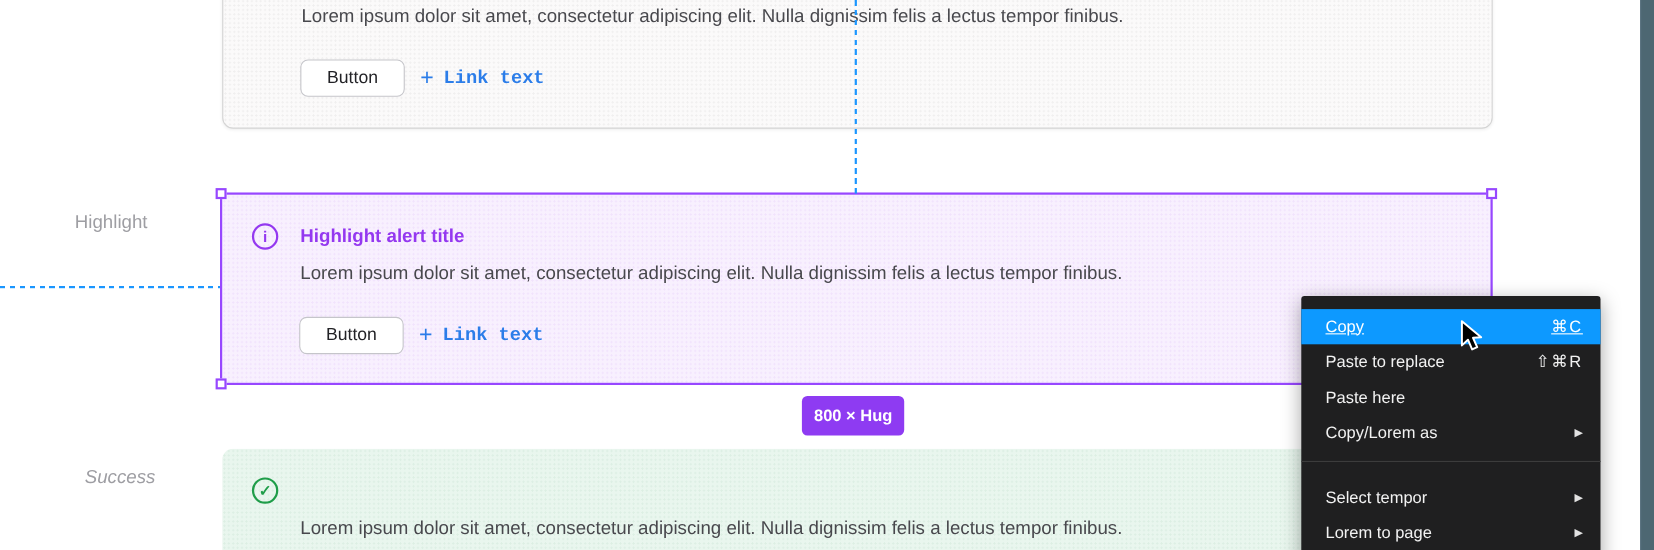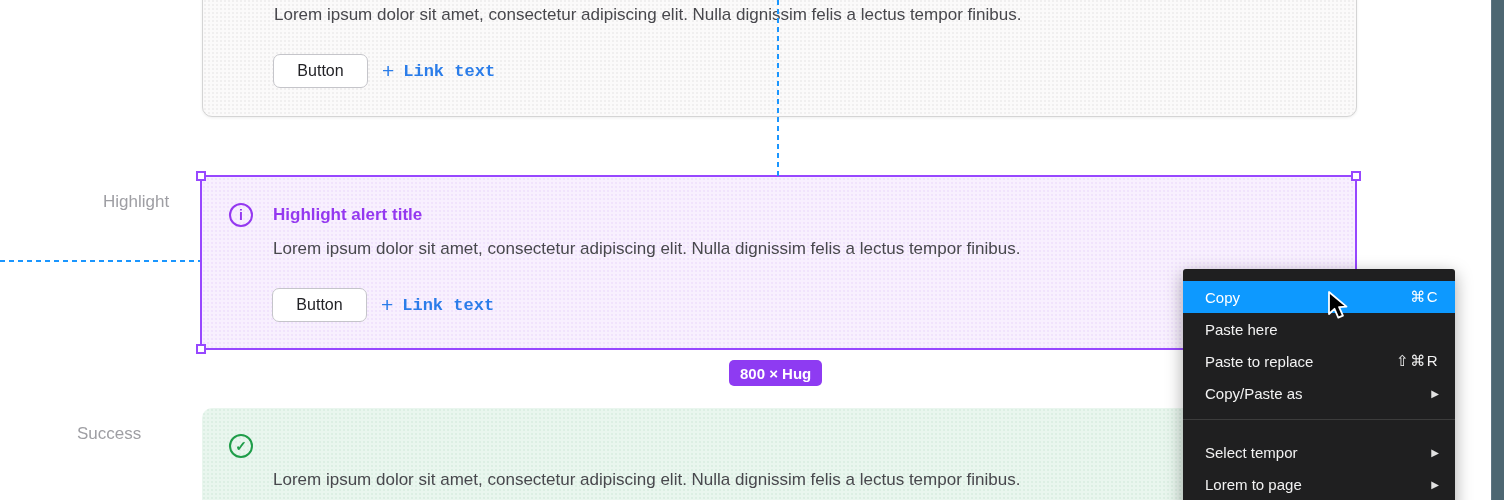--- a/index.html
+++ b/index.html
@@ -33,32 +33,32 @@
   .c-purple{color:#9438f0}.c-green{color:#1f9d49}
   .alert-body{position:absolute;left:71px;top:61px;font-size:17px;line-height:22px;color:#48484d;white-space:nowrap;}
   .btn-row{position:absolute;left:70px;top:111px;display:flex;align-items:center;}
   .alert-btn{width:95px;height:34px;border:1px solid #c5c5ca;border-radius:7px;background:#ffffff;
     font-family:"Liberation Sans",sans-serif;font-size:16px;color:#222226;cursor:pointer;}
   .link{display:flex;align-items:center;margin-left:14px;color:#2b7de9;cursor:pointer;}
   .plus{font-size:21px;font-weight:400;margin-right:9px;line-height:20px;}
   .link-label{font-size:17px;font-weight:bold;font-weight:600;font-family:Liberation Mono, monospace;}
   
   .side-label{position:absolute;font-size:17px;color:#9e9ea3;}
-  .lbl-highlight{left:68px;top:192px;margin-left:35px;}
-  .lbl-success{left:77px;top:424px;}
+  .lbl-highlight{left:68px;top:192px;}
+  .lbl-success{left:77px;top:424px;font-style:italic;}
   
-  .size-badge{position:absolute;top:360px;left:729px;height:26px;padding:0 11px;border-radius:5px;
+  .size-badge{position:absolute;top:360px;left:729px;height:36px;padding:0 11px;border-radius:5px;
     background:#8e3bf2;color:#ffffff;font-size:15px;font-weight:bold;display:flex;align-items:center;z-index:7;}
   
   .ctx-menu{position:absolute;left:1183px;top:269px;width:272px;box-sizing:border-box;
     background:#1f1f20;border-radius:3px;padding:12px 0 14px;z-index:20;
     box-shadow:0 5px 17px rgba(0,0,0,.35);}
   .mi{height:32px;display:flex;align-items:center;justify-content:space-between;
     padding:0 16px 0 22px;font-size:15px;color:#f2f2f2;cursor:default;}
-  .mi.hl{background:#0d99ff;color:#ffffff;}
+  .mi.hl{background:#0d99ff;color:#ffffff;text-decoration:underline;}
   .mi-short{letter-spacing:1.5px;font-size:15px;}
   .mi-arrow{font-size:10px;color:#e2e2e2;}
   .mi-sep{border-top:1px solid #3c3c3c;margin:10px 0 16px;}
   
   .right-strip{position:absolute;right:0;top:0;width:12px;height:500px;background:#4d6772;
     border-left:1px solid #5d7582;z-index:30;}
   
   .cursor{position:absolute;left:1327px;top:291px;z-index:40;}
 </style>
 </head>
@@ -110,29 +110,29 @@
       </div>
     <div class="alert-body">Lorem ipsum dolor sit amet, consectetur adipiscing elit. Nulla dignissim felis a lectus tempor finibus.</div>
   </div>
 
   <div class="ctx-menu">
     <div class="mi hl">
       <span>Copy</span>
       <span class="mi-short">⌘C</span>
     </div>
     <div class="mi">
+      <span>Paste to replace</span>
+      <span class="mi-short">⇧⌘R</span>
+    </div>
+    <div class="mi">
       <span>Paste here</span>
       <span class="mi-short"></span>
     </div>
     <div class="mi">
-      <span>Paste to replace</span>
-      <span class="mi-short">⇧⌘R</span>
-    </div>
-    <div class="mi">
-      <span>Copy/Paste as</span>
+      <span>Copy/Lorem as</span>
       <span class="mi-arrow">▶</span>
     </div>
     <div class="mi-sep"></div>
     <div class="mi">
       <span>Select tempor</span>
       <span class="mi-arrow">▶</span>
     </div>
     <div class="mi">
       <span>Lorem to page</span>
       <span class="mi-arrow">▶</span>

